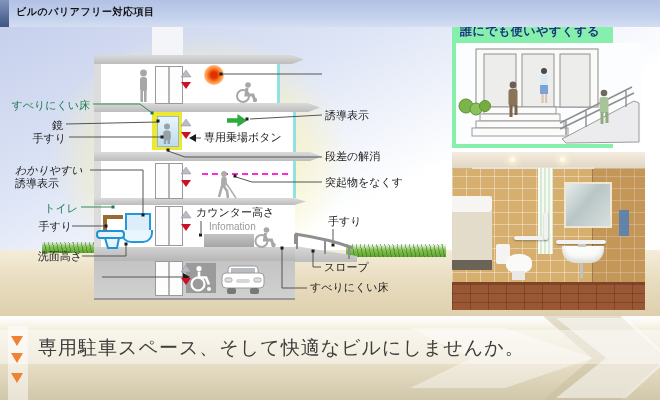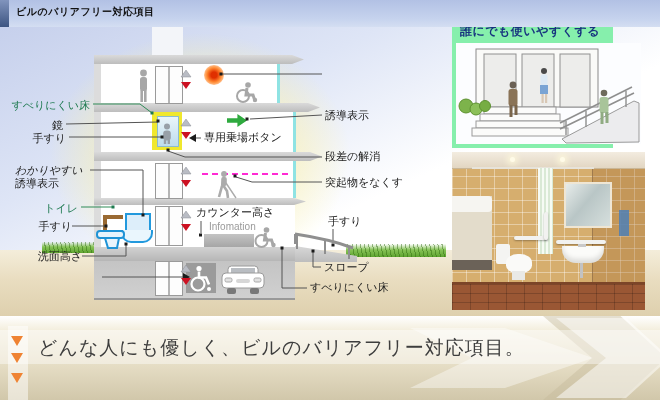--- a/index.html
+++ b/index.html
@@ -356,16 +356,16 @@
     <svg class="abs" style="left:0;top:0;" width="660" height="84" viewBox="0 0 660 84">
       <path d="M410,12 h95 l88,30 l-88,30 h-95 l62,-30 Z" fill="#ffffff" opacity="0.4"></path>
       <path d="M536,-6 h78 l52,48 l-52,48 h-78 l56,-48 Z" fill="#c5bb9c" opacity="0.45"></path>
       <path d="M556,2 h70 l44,40 l-44,40 h-70 l50,-40 Z" fill="#ffffff" opacity="0.5"></path>
     </svg>
     <div class="abs banner-stripe"></div>
     <div class="abs banner-bar"></div>
     <div class="abs tri" style="left:11px;top:20px;"></div>
     <div class="abs tri" style="left:11px;top:37px;"></div>
     <div class="abs tri" style="left:11px;top:57px;"></div>
-    <div class="abs banner-text">どんな人にも優しく、ビルのバリアフリー対応項目。</div>
+    <div class="abs banner-text">専用駐車スペース、そして快適なビルにしませんか。</div>
   </div>
 
 </div>
 
 </body></html>

